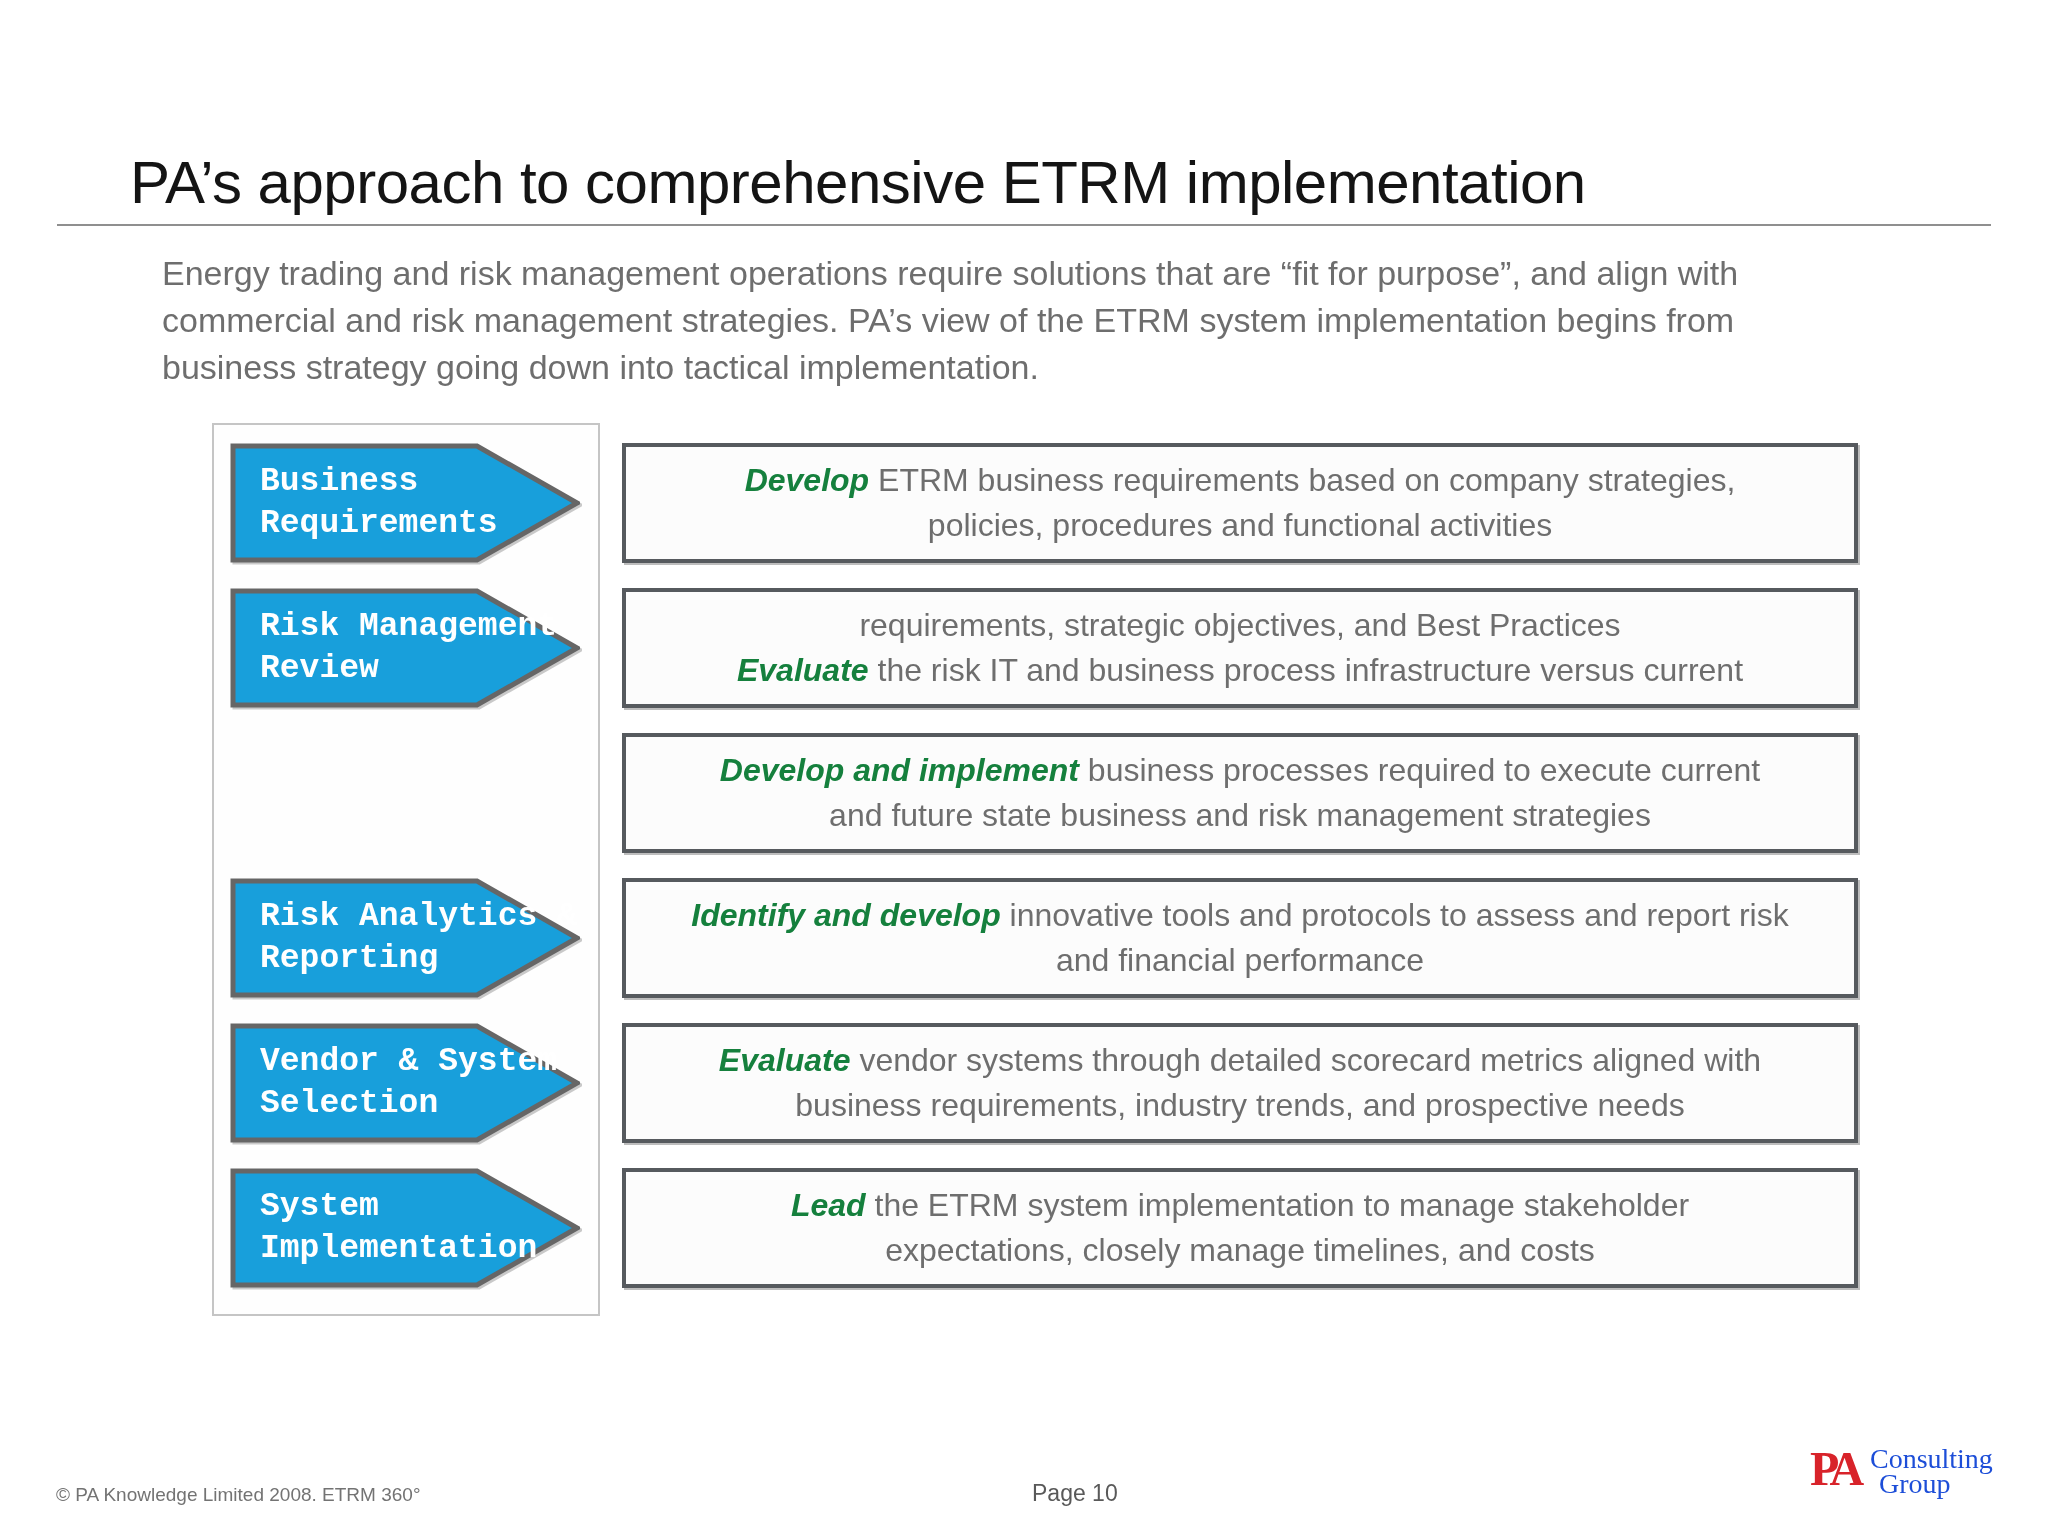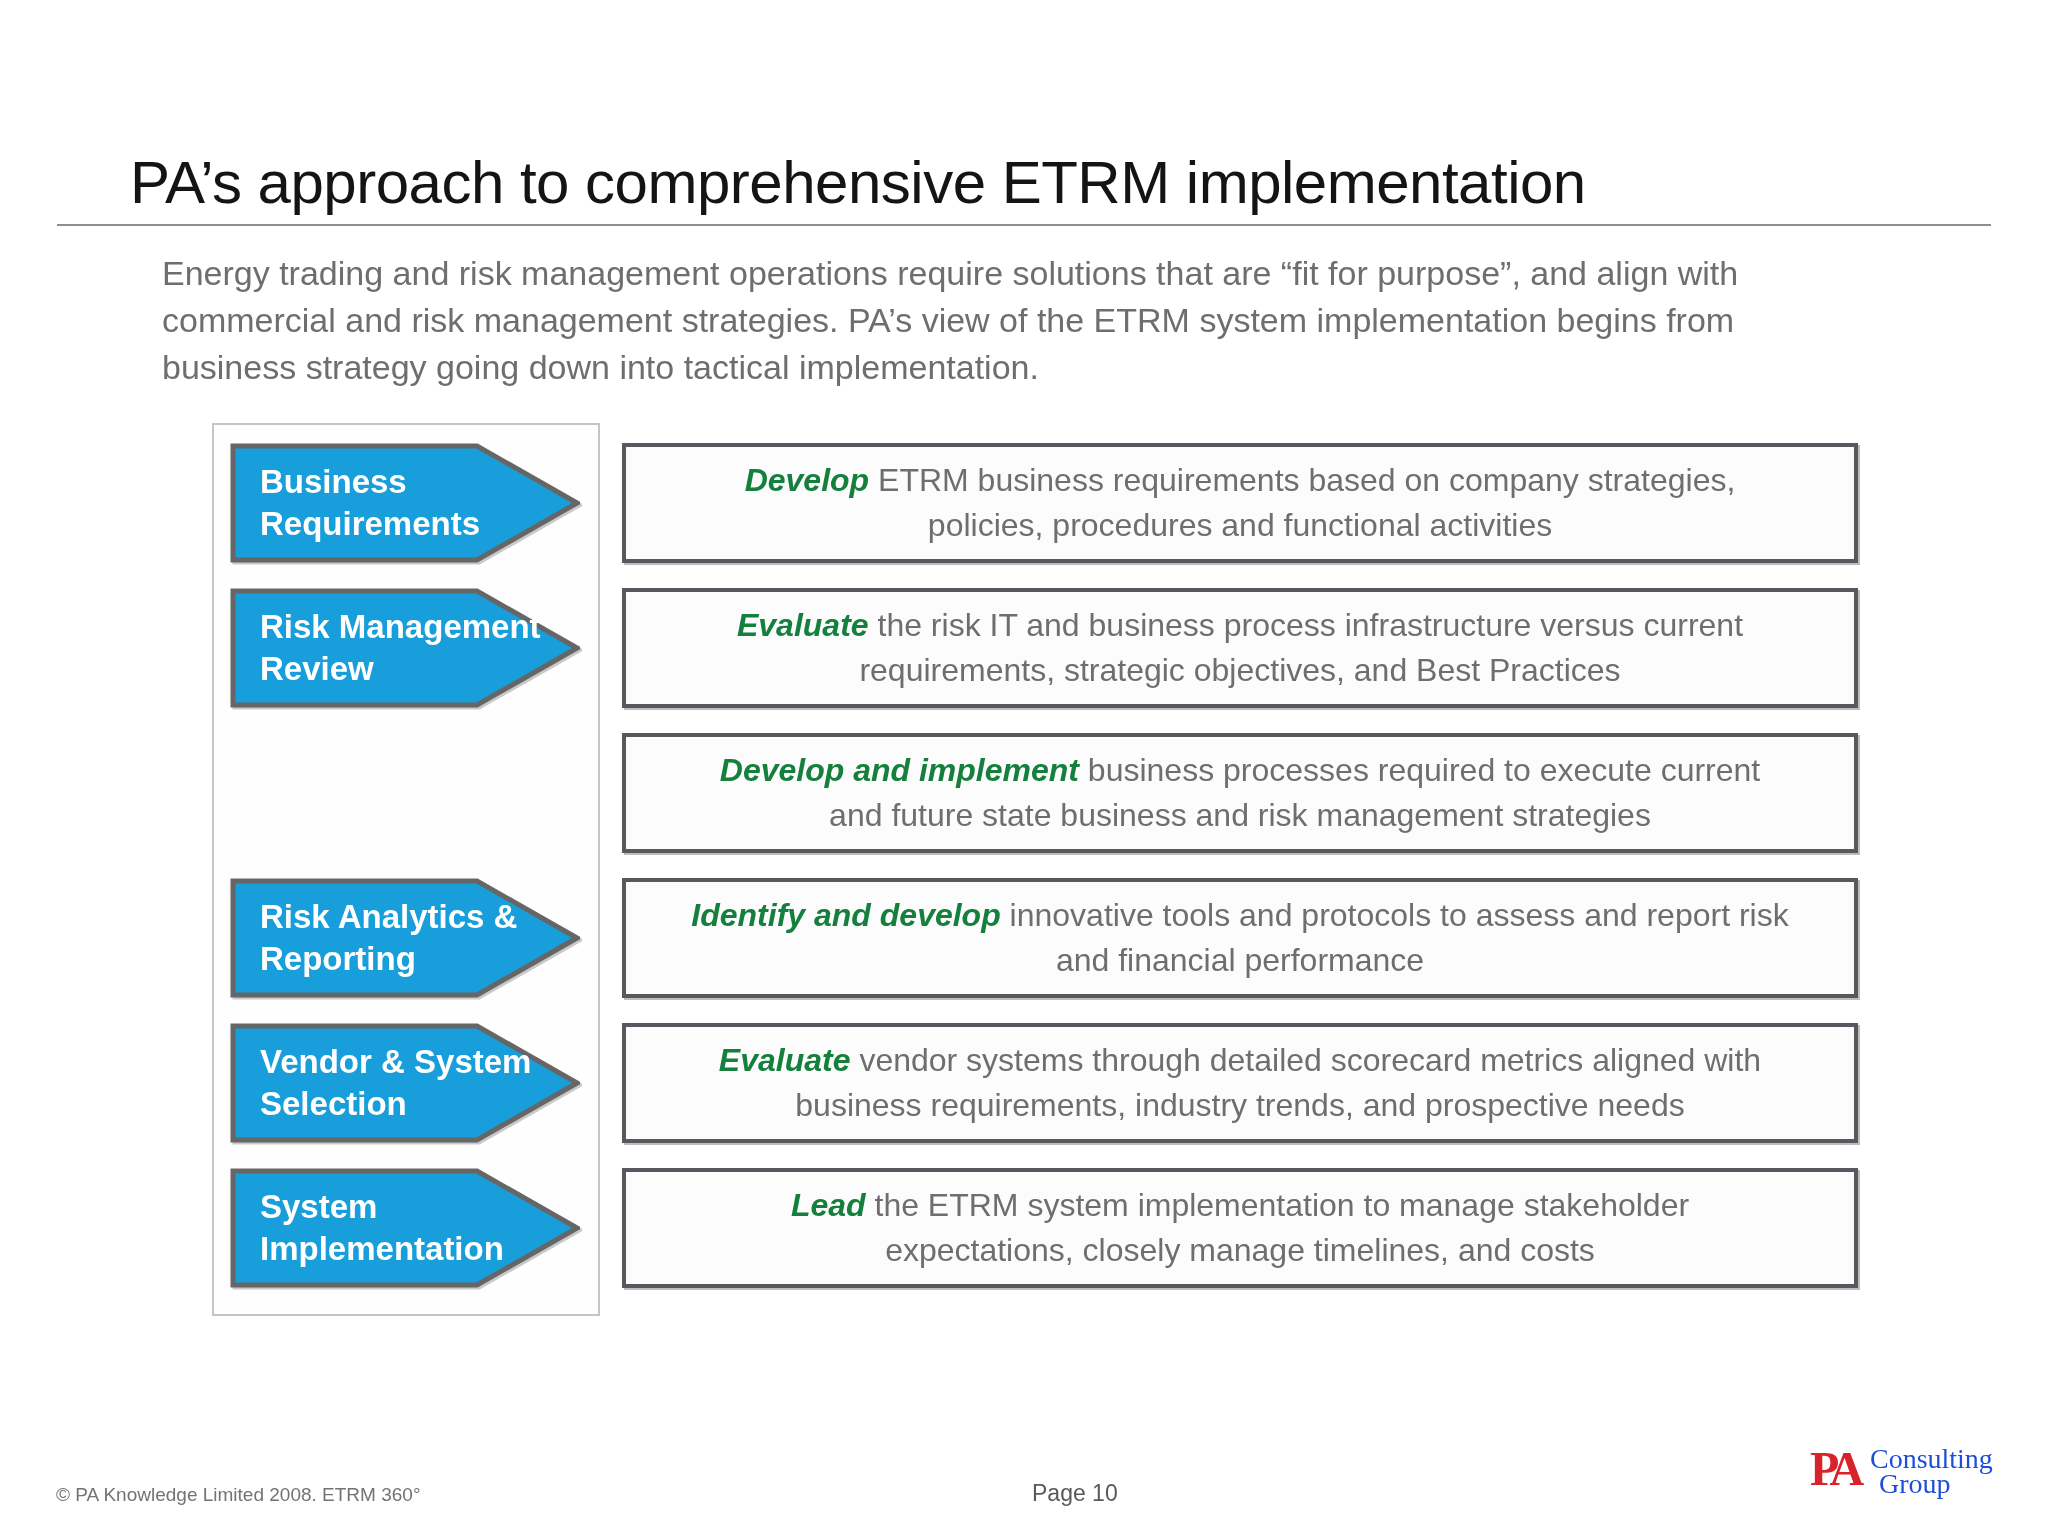--- a/index.html
+++ b/index.html
@@ -25,20 +25,21 @@
   .row{position:absolute;height:120px;}
   .arrow-wrap{
     position:absolute;left:230px;width:350px;height:120px;
   }
   .arrow-wrap svg{position:absolute;left:0;top:0;filter:drop-shadow(2px 2px 0 #c9c9c9);}
   .arrow-wrap polygon{fill:var(--arrow-fill,#189FDB);stroke:var(--arrow-border,#666666);stroke-width:5;}
   .arrow-label{
     position:absolute;left:30px;top:0;height:120px;display:flex;flex-direction:column;
     justify-content:center;color:#ffffff;font-weight:bold;font-size:33px;line-height:42px;
     white-space:nowrap;
+    font-family:Liberation Mono, monospace;
   }
   .desc-box{
     position:absolute;left:622px;width:1236px;height:120px;box-sizing:border-box;
     background:#fcfcfc;border:4px solid var(--box-border,#565A5E);
     box-shadow:2px 2px 0 #bdbdbd;
     display:flex;flex-direction:column;justify-content:center;
     text-align:center;font-size:32px;line-height:45px;color:#6e6e6e;
   }
   .desc-line{white-space:nowrap;}
   .lead{font-weight:bold;font-style:italic;color:#15803d;}
@@ -96,22 +97,22 @@
     <div class="arrow-wrap">
       <svg width="350" height="120" viewBox="0 0 350 120">
           <polygon points="3,3 247,3 347,60 247,117 3,117"></polygon>
         </svg>
       <div class="arrow-label">
         <div>Risk Management</div>
         <div>Review</div>
       </div>
     </div>
     <div class="desc-box">
+      <div class="desc-line">requirements, strategic objectives, and Best Practices</div>
       <div class="desc-line"><span class="lead">Evaluate</span> <span>the risk IT and business process infrastructure versus current</span></div>
-      <div class="desc-line">requirements, strategic objectives, and Best Practices</div>
     </div>
   </div>
 
   <div class="row" style="top:733px;left:0;width:2048px;">
     <div class="desc-box">
       <div class="desc-line"><span class="lead">Develop and implement</span> <span>business processes required to execute current</span></div>
       <div class="desc-line">and future state business and risk management strategies</div>
     </div>
   </div>
 

